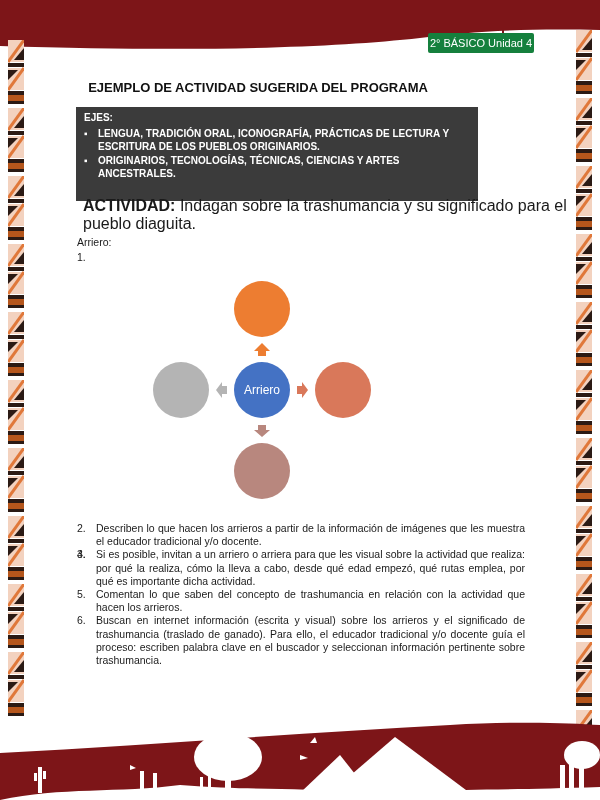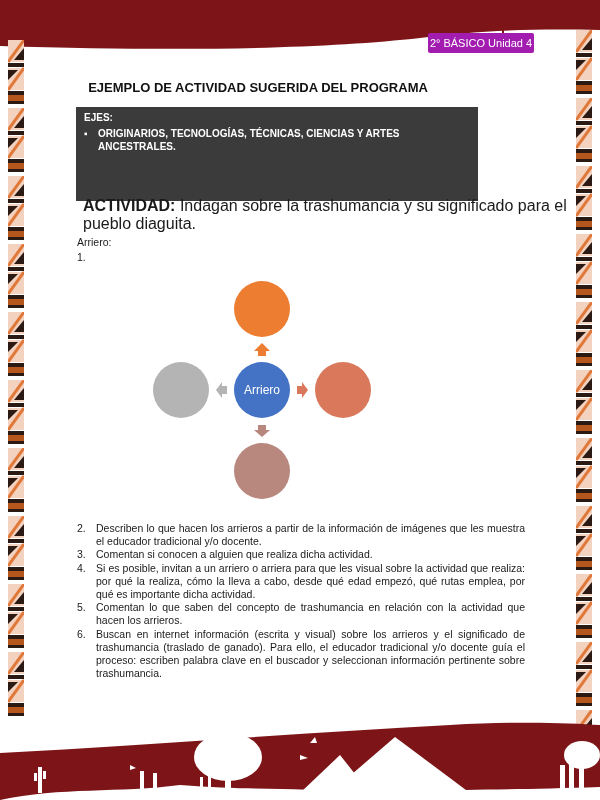--- a/index.html
+++ b/index.html
@@ -1,18 +1,18 @@
 <!DOCTYPE html>
 <html><head>
 <meta charset="utf-8">
 <style>
   html, body { margin:0; padding:0; }
   body { width:600px; height:800px; position:relative; overflow:hidden; background:#ffffff; font-family:"Liberation Sans", sans-serif; color:#1a1a1a; }
   .top-banner { position:absolute; left:0; top:0; width:600px; height:60px; }
-  .badge { position:absolute; left:428px; top:33px; width:106px; height:20px; background:#a21caf; color:#fff; font-size:11px; line-height:20px; text-align:center; border-radius:2px; }
+  .badge { position:absolute; left:428px; top:33px; width:106px; height:20px; background:#15803d; color:#fff; font-size:11px; line-height:20px; text-align:center; border-radius:2px; }
   .badge-stem { position:absolute; left:502px; top:22px; width:2px; height:12px; background:#7d1518; }
   .border-strip { position:absolute; width:16px; }
   .border-left { left:8px; top:40px; height:680px; }
   .border-right { left:576px; top:30px; height:700px; }
   .title { position:absolute; left:0; width:516px; top:80px; text-align:center; font-weight:bold; font-size:13px; color:#111; }
   .ejes-box { position:absolute; left:76px; top:107px; width:386px; height:78px; background:#3b3b3b; color:#fff; padding:8px; }
   .ejes-title { position:absolute; left:8px; top:5px; font-size:10px; font-weight:bold; }
   .ejes-list { position:absolute; left:8px; top:20px; width:372px; margin:0; padding:0; list-style:none; font-size:10px; font-weight:bold; line-height:13px; }
   .ejes-list li { position:relative; padding-left:14px; margin-bottom:1px; }
   .ejes-list li::before { content:"\25AA"; position:absolute; left:0; top:0; font-size:10px; }
@@ -55,20 +55,21 @@
 </svg>
 <svg class="border-strip border-right" viewBox="0 0 16 700" preserveAspectRatio="none">
   <rect width="16" height="700" fill="url(#pat)"></rect>
 </svg>
 
 <div class="title">EJEMPLO DE ACTIVIDAD SUGERIDA DEL PROGRAMA</div>
 
 <div class="ejes-box">
   <div class="ejes-title">EJES:</div>
   <ul class="ejes-list">
+    <li>LENGUA, TRADICIÓN ORAL, ICONOGRAFÍA, PRÁCTICAS DE LECTURA Y ESCRITURA DE LOS PUEBLOS ORIGINARIOS.</li>
     <li>ORIGINARIOS, TECNOLOGÍAS, TÉCNICAS, CIENCIAS Y ARTES ANCESTRALES.</li>
   </ul>
 </div>
 
 <div class="actividad"><b>ACTIVIDAD:</b><span> Indagan sobre la trashumancia y su significado para el pueblo diaguita.</span></div>
 
 <div class="ejemplos">Arriero:</div>
 
 <div class="list item1">
   <div class="item"><span class="num">1.</span></div>
@@ -82,21 +83,21 @@
   <polygon points="157,111 157,119 162,119 162,123 168,115 162,107 162,111" fill="#d9785a"></polygon>
   <circle cx="203" cy="115" r="28" fill="#d9785a"></circle>
   <polygon points="87,111 87,119 82,119 82,123 76,115 82,107 82,111" fill="#b4b4b4"></polygon>
   <circle cx="41" cy="115" r="28" fill="#b4b4b4"></circle>
   <polygon points="118,150 126,150 126,155 130,155 122,162 114,155 118,155" fill="#b8877e"></polygon>
   <circle cx="122" cy="196" r="28" fill="#b8877e"></circle>
 </svg>
 
 <div class="list items-rest">
   <div class="item"><span class="num">2.</span><span>Describen lo que hacen los arrieros a partir de la información de imágenes que les muestra el educador tradicional y/o docente.</span></div>
-  <div class="item"><span class="num">3.</span><span>Comentan si conocen a alguien que realiza dicha actividad.</span></div>
+  <div class="item"><span class="num">3.</span></div>
   <div class="item"><span class="num">4.</span><span>Si es posible, invitan a un arriero o arriera para que les visual sobre la actividad que realiza: por qué la realiza, cómo la lleva a cabo, desde qué edad empezó, qué rutas emplea, por qué es importante dicha actividad.</span></div>
   <div class="item"><span class="num">5.</span><span>Comentan lo que saben del concepto de trashumancia en relación con la actividad que hacen los arrieros.</span></div>
   <div class="item"><span class="num">6.</span><span>Buscan en internet información (escrita y visual) sobre los arrieros y el significado de trashumancia (traslado de ganado). Para ello, el educador tradicional y/o docente guía el proceso: escriben palabra clave en el buscador y seleccionan información pertinente sobre trashumancia.</span></div>
 </div>
 
 <svg class="bottom-banner" viewBox="0 0 600 85" preserveAspectRatio="none">
   <path d="M0,38 C150,30 300,18 450,10 C520,6 570,8 600,10 V85 H0 Z" fill="#7d1518"></path>
   <g fill="#ffffff">
     <path d="M0,85 C60,72 120,78 180,70 C260,76 300,72 360,78 C420,74 480,76 600,72 V85 Z"></path>
     <rect x="38" y="52" width="4" height="26"></rect>

